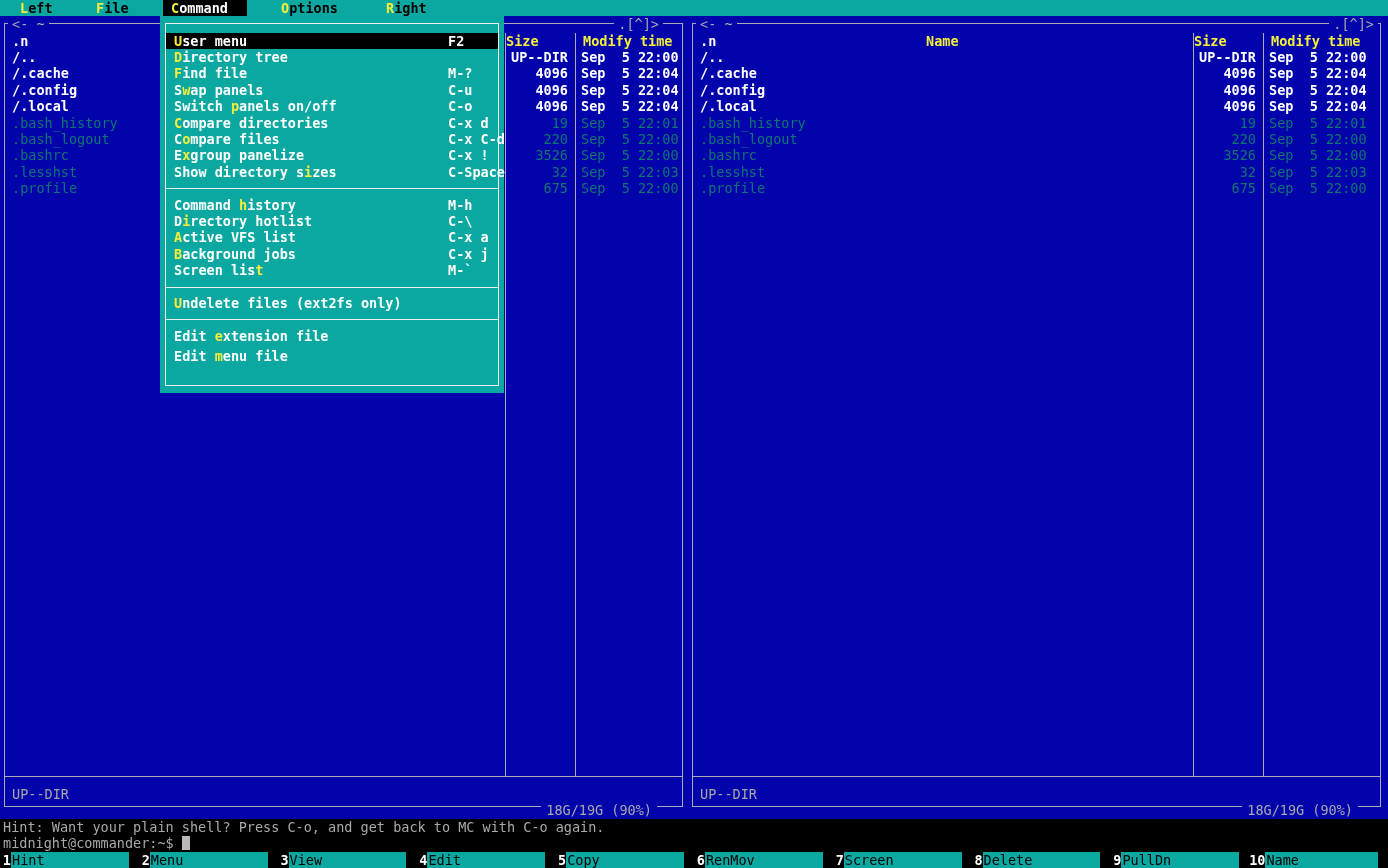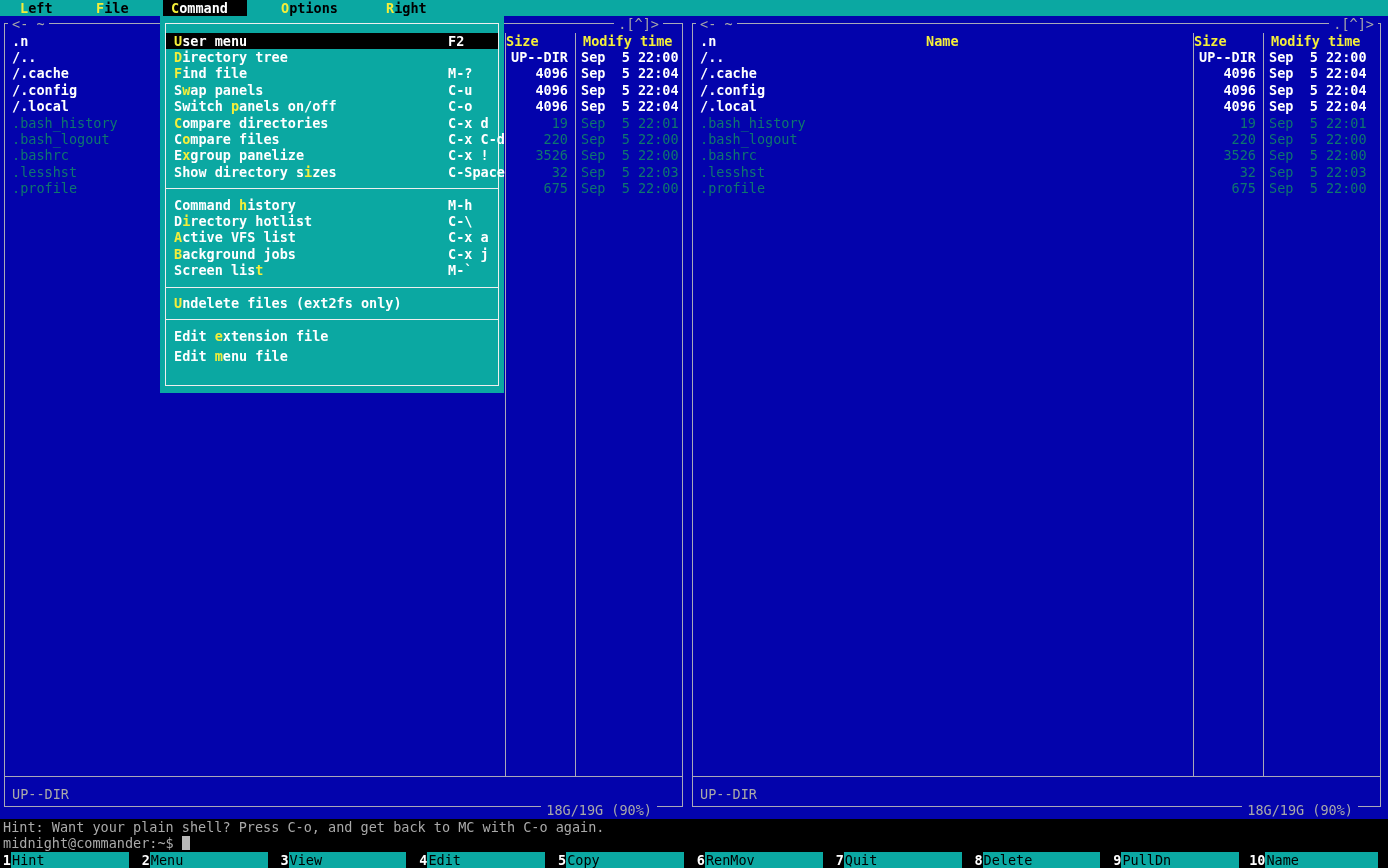--- a/index.html
+++ b/index.html
@@ -307,21 +307,21 @@
     <div class="kslot">
         <span class="knum">5</span>
         <span class="klabel">Copy</span>
       </div>
     <div class="kslot">
         <span class="knum">6</span>
         <span class="klabel">RenMov</span>
       </div>
     <div class="kslot">
         <span class="knum">7</span>
-        <span class="klabel">Quit</span>
+        <span class="klabel">Screen</span>
       </div>
     <div class="kslot">
         <span class="knum">8</span>
         <span class="klabel">Delete</span>
       </div>
     <div class="kslot">
         <span class="knum">9</span>
         <span class="klabel">PullDn</span>
       </div>
     <div class="kslot">

